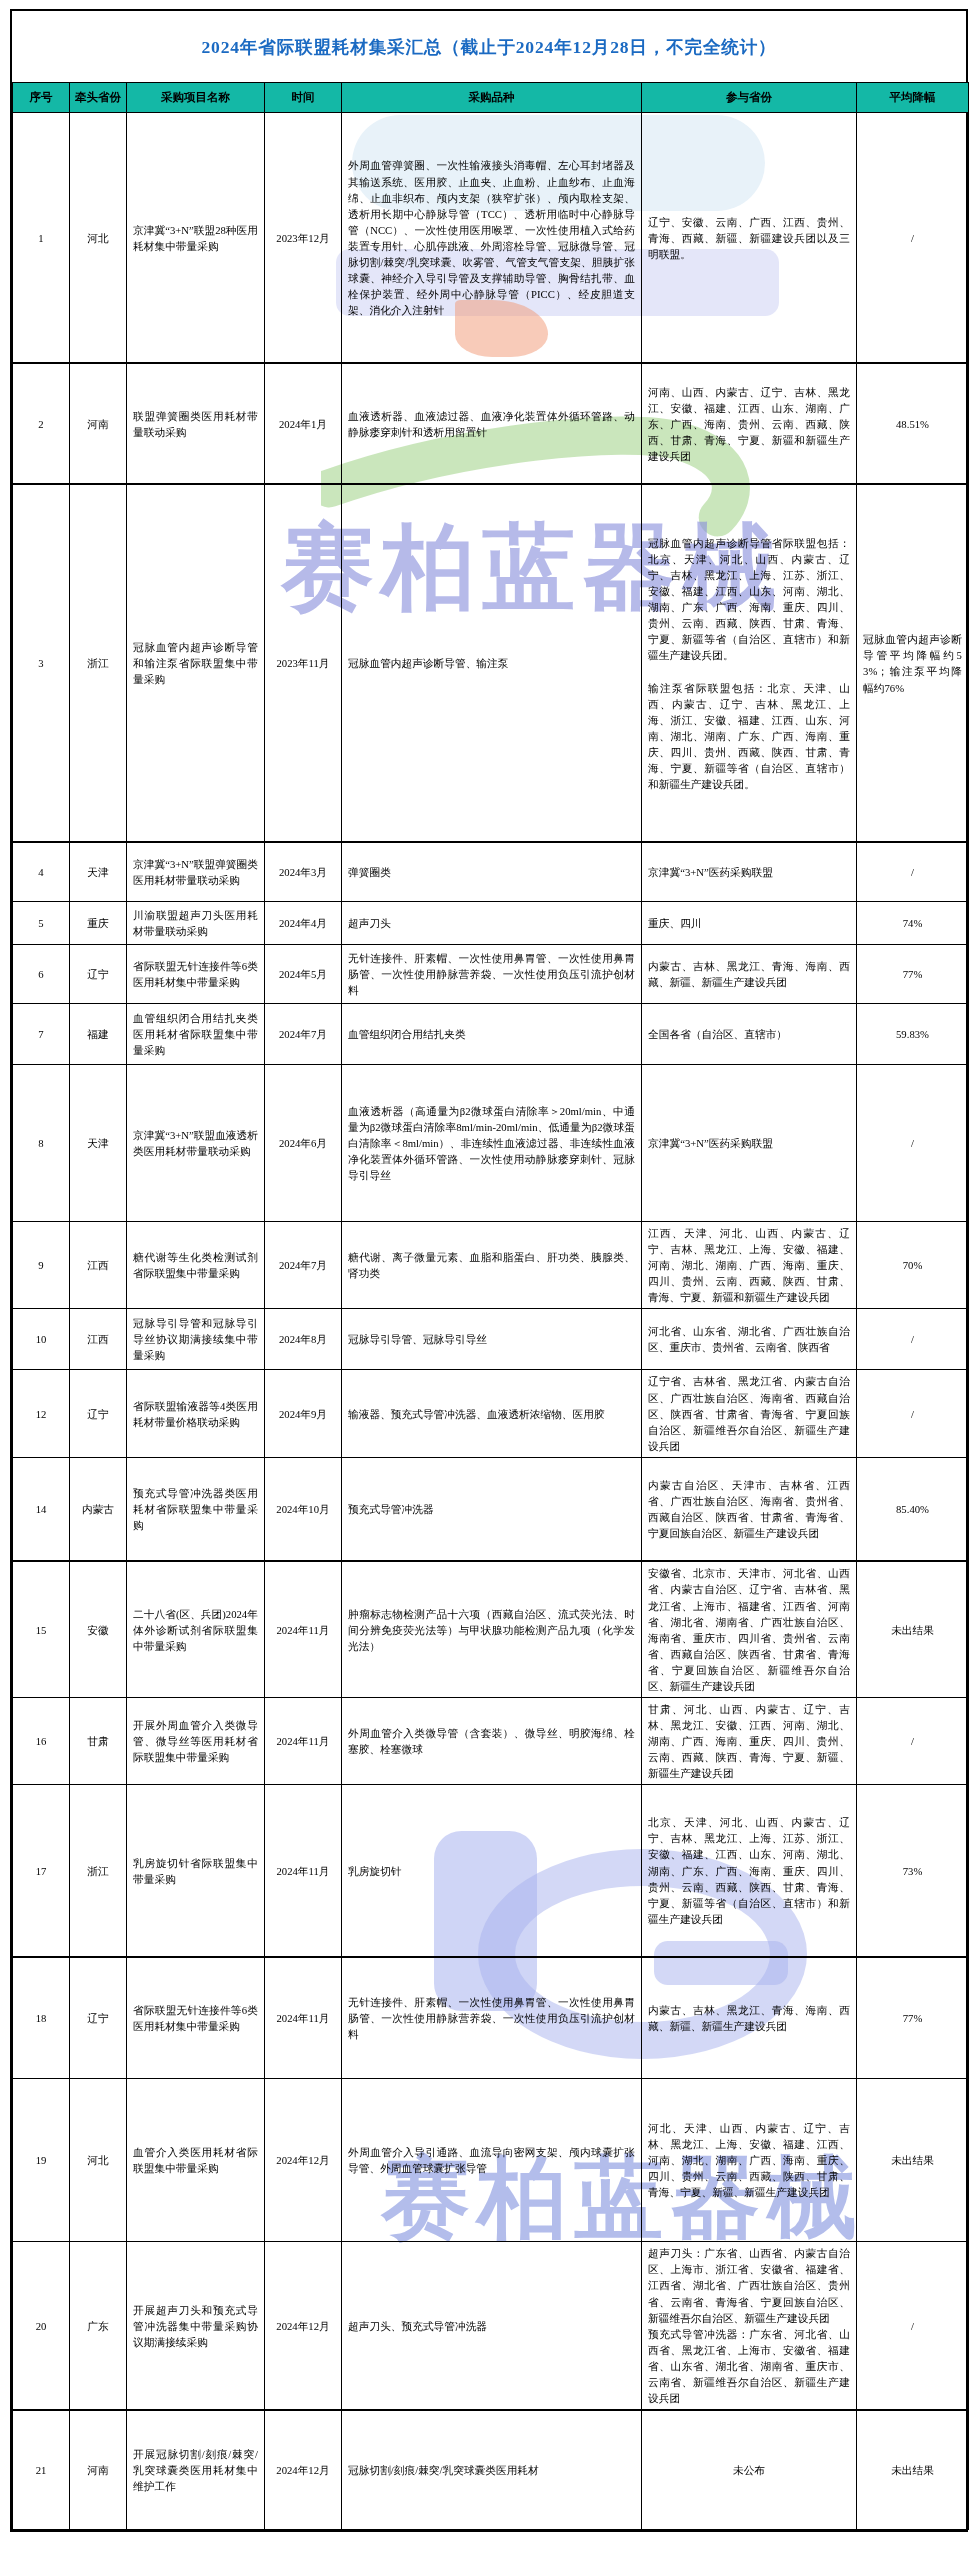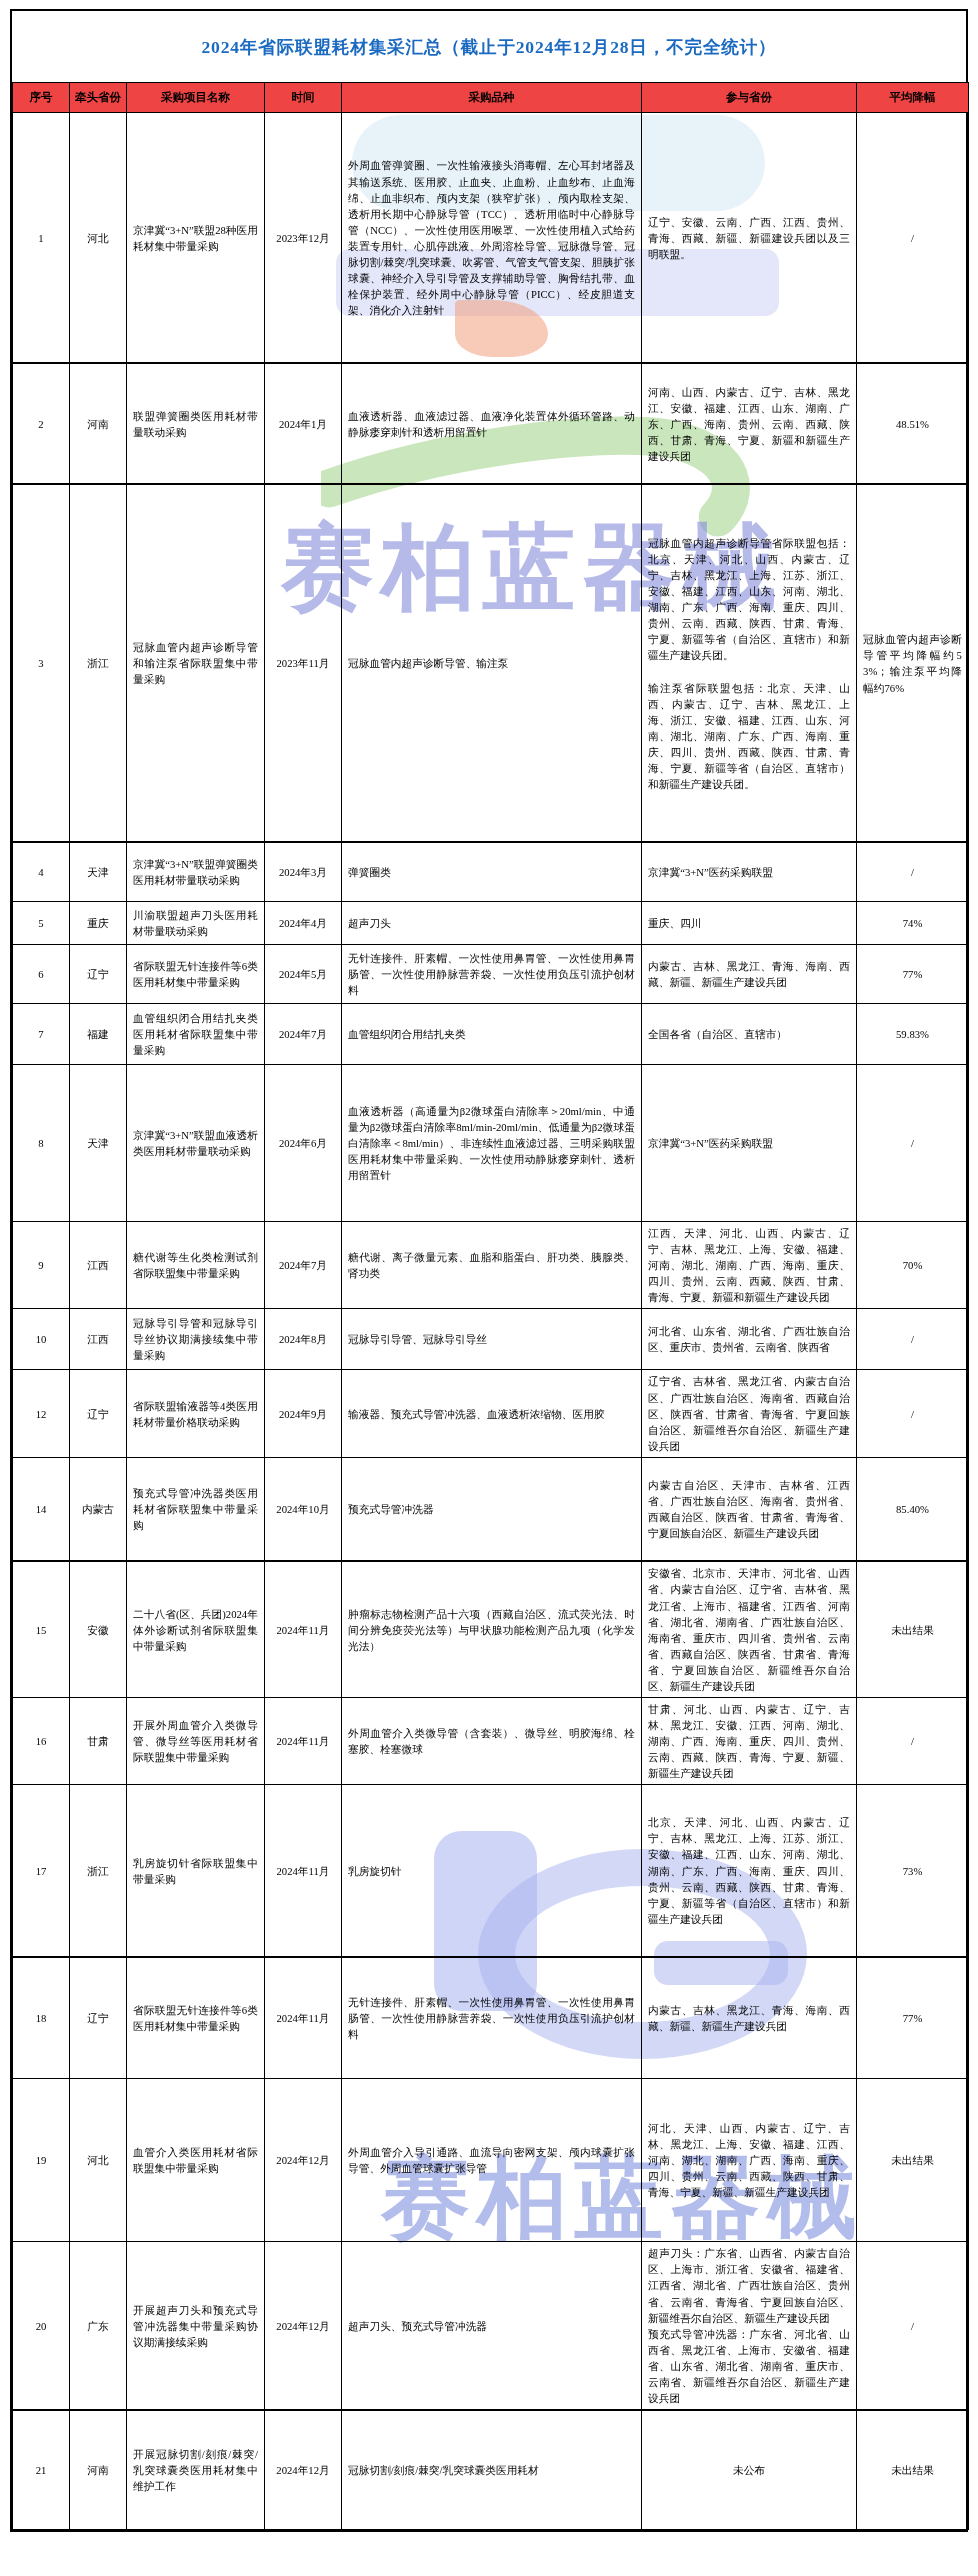--- a/index.html
+++ b/index.html
@@ -16,21 +16,21 @@
   .wm-text1{left:281px;top:521px;font-size:93px;color:#8a90dc;opacity:.62;}
   .wm-gbar{left:434px;top:1831px;width:103px;height:180px;background:rgba(167,178,238,.55);border-radius:27.5px;}
   .wm-gring{left:478px;top:1849px;width:329px;height:210px;border:37px solid rgba(167,178,238,.5);border-radius:50%;box-sizing:border-box;}
   .wm-gstub{left:654px;top:1941px;width:134px;height:44px;background:rgba(167,178,238,.5);border-radius:13.8px;}
   .wm-text2{left:381px;top:2153px;font-size:89px;color:#8d9ce2;opacity:.66;}
   
   .tbl{position:absolute;z-index:1;left:10px;top:9.2px;width:958px;border:2.3px solid #000;box-sizing:border-box;background:transparent;}
   .title{height:71px;display:flex;align-items:center;justify-content:center;
          font-size:17.6px;font-weight:bold;color:#1b6ac2;letter-spacing:0.8px;}
   table{width:100%;border-collapse:collapse;table-layout:fixed;}
-  th{background:#ef4444;border:0.8px solid #000;border-top:1.5px solid #000;border-bottom:1.5px solid #000;
+  th{background:#14b8a6;border:0.8px solid #000;border-top:1.5px solid #000;border-bottom:1.5px solid #000;
      font-size:11.5px;font-weight:bold;padding:6.9px 1.5px;}
   td{border:0.8px solid #000;border-top:1.5px solid #000;font-size:10.7px;line-height:1.5;
      padding:3.1px 6.1px;vertical-align:middle;word-break:break-all;}
   .c-center{text-align:center;}
   .c-left{text-align:justify;}
   .c-pre{white-space:pre-line;}
   .c-mid{text-align:center !important;}
   .c-just{text-align:justify !important;}
   
   #tbody tr:nth-child(1){height:251px}  #tbody tr:nth-child(2){height:121px}
@@ -153,21 +153,21 @@
     <td class="c-center">2024年7月</td>
     <td class="c-left">血管组织闭合用结扎夹类</td>
     <td class="c-left c-pre">全国各省（自治区、直辖市）</td>
     <td class="c-center c-pre">59.83%</td>
   </tr>
           <tr>
     <td class="c-center">8</td>
     <td class="c-center">天津</td>
     <td class="c-left">京津冀“3+N”联盟血液透析类医用耗材带量联动采购</td>
     <td class="c-center">2024年6月</td>
-    <td class="c-left">血液透析器（高通量为β2微球蛋白清除率＞20ml/min、中通量为β2微球蛋白清除率8ml/min-20ml/min、低通量为β2微球蛋白清除率＜8ml/min）、非连续性血液滤过器、三明采购联盟医用耗材集中带量采购、一次性使用动静脉瘘穿刺针、透析用留置针</td>
+    <td class="c-left">血液透析器（高通量为β2微球蛋白清除率＞20ml/min、中通量为β2微球蛋白清除率8ml/min-20ml/min、低通量为β2微球蛋白清除率＜8ml/min）、非连续性血液滤过器、非连续性血液净化装置体外循环管路、一次性使用动静脉瘘穿刺针、冠脉导引导丝</td>
     <td class="c-left c-pre">京津冀“3+N”医药采购联盟</td>
     <td class="c-center c-pre">/</td>
   </tr>
           <tr>
     <td class="c-center">9</td>
     <td class="c-center">江西</td>
     <td class="c-left">糖代谢等生化类检测试剂省际联盟集中带量采购</td>
     <td class="c-center">2024年7月</td>
     <td class="c-left">糖代谢、离子微量元素、血脂和脂蛋白、肝功类、胰腺类、肾功类</td>
     <td class="c-left c-pre">江西、天津、河北、山西、内蒙古、辽宁、吉林、黑龙江、上海、安徽、福建、河南、湖北、湖南、广西、海南、重庆、四川、贵州、云南、西藏、陕西、甘肃、青海、宁夏、新疆和新疆生产建设兵团</td>

